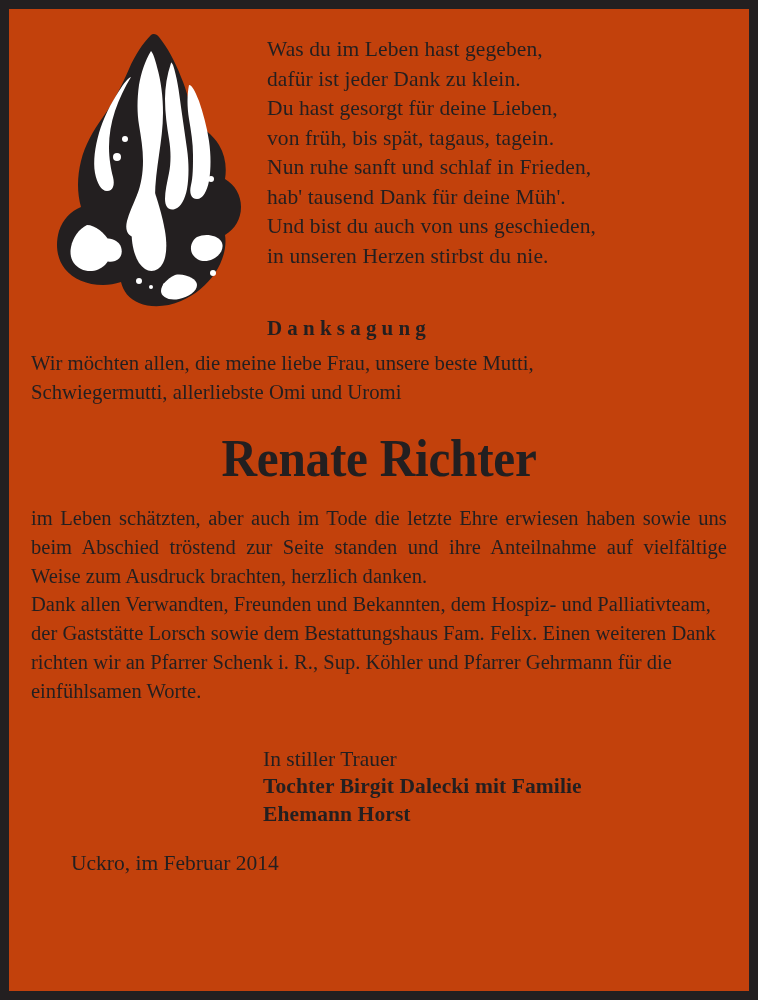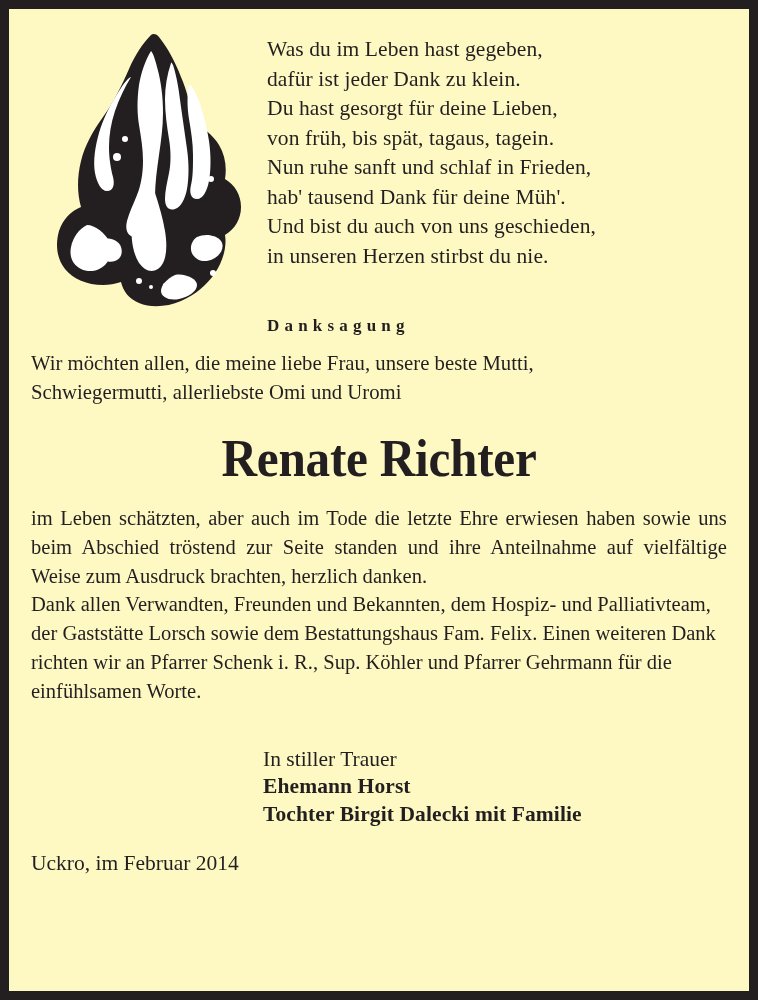--- a/index.html
+++ b/index.html
@@ -14,21 +14,21 @@
     color: #231f20;
     overflow: hidden;
   }
 
   #notice {
     position: relative;
     box-sizing: border-box;
     width: 758px;
     height: 1000px;
     border: 9px solid #231f20;
-    background: #fef9c3;
+    background: #c2410c;
     padding: 0;
   }
 
   .inner {
     position: relative;
     box-sizing: border-box;
     width: 100%;
     height: 100%;
     padding: 18px 22px 10px 22px;
   }
@@ -60,21 +60,21 @@
     font-size: 21.5px;
     line-height: 29.5px;
     letter-spacing: 0.1px;
     white-space: pre-line;
   }
 
   .danksagung {
     position: absolute;
     left: 236px;
     top: 289px;
-    font-size: 17px;
+    font-size: 21px;
     font-weight: bold;
     letter-spacing: 5.2px;
   }
 
   
   .intro {
     margin-top: 22px;
     font-size: 21.5px;
     line-height: 29px;
     text-align: justify;
@@ -129,20 +129,21 @@
   .signature .bold {
     font-weight: bold;
     letter-spacing: 0.1px;
   }
 
   
   .footer {
     margin-top: 22px;
     font-size: 21.5px;
     line-height: 26px;
+    margin-left: 40px;
   }
 </style>
 </head>
 <body>
 
 <div id="notice">
   <div class="inner">
 
     <div class="top-block">
 
@@ -232,20 +233,20 @@
 
     <div class="name">Renate Richter</div>
 
     <div class="body-text">
       <p>im Leben schätzten, aber auch im Tode die letzte Ehre erwiesen haben sowie uns beim Abschied tröstend zur Seite standen und ihre Anteilnahme auf vielfältige Weise zum Ausdruck brachten, herzlich danken.</p>
       <p>Dank allen Verwandten, Freunden und Bekannten, dem Hospiz- und Palliativteam, der Gaststätte Lorsch sowie dem Bestattungshaus Fam. Felix. Einen weiteren Dank richten wir an Pfarrer Schenk i. R., Sup. Köhler und Pfarrer Gehrmann für die einfühlsamen Worte.</p>
     </div>
 
     <div class="signature">
       <div class="plain">In stiller Trauer</div>
+      <div class="bold">Tochter Birgit Dalecki mit Familie</div>
       <div class="bold">Ehemann Horst</div>
-      <div class="bold">Tochter Birgit Dalecki mit Familie</div>
     </div>
 
     <div class="footer">Uckro, im Februar 2014</div>
 
   </div>
 </div>
 
 </body></html>

